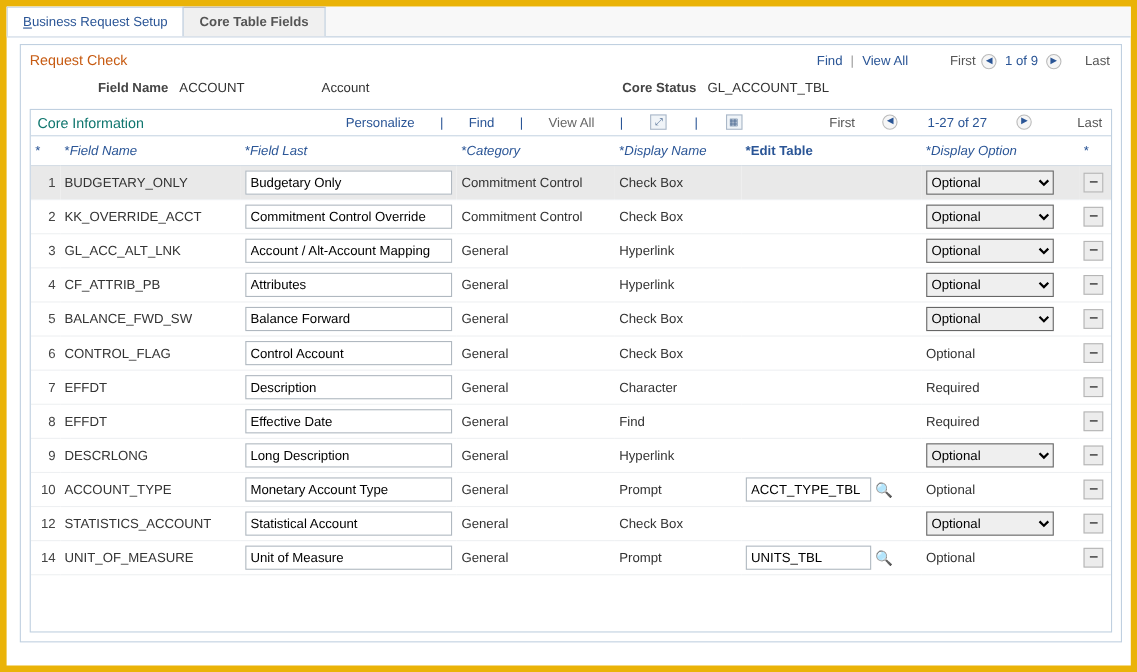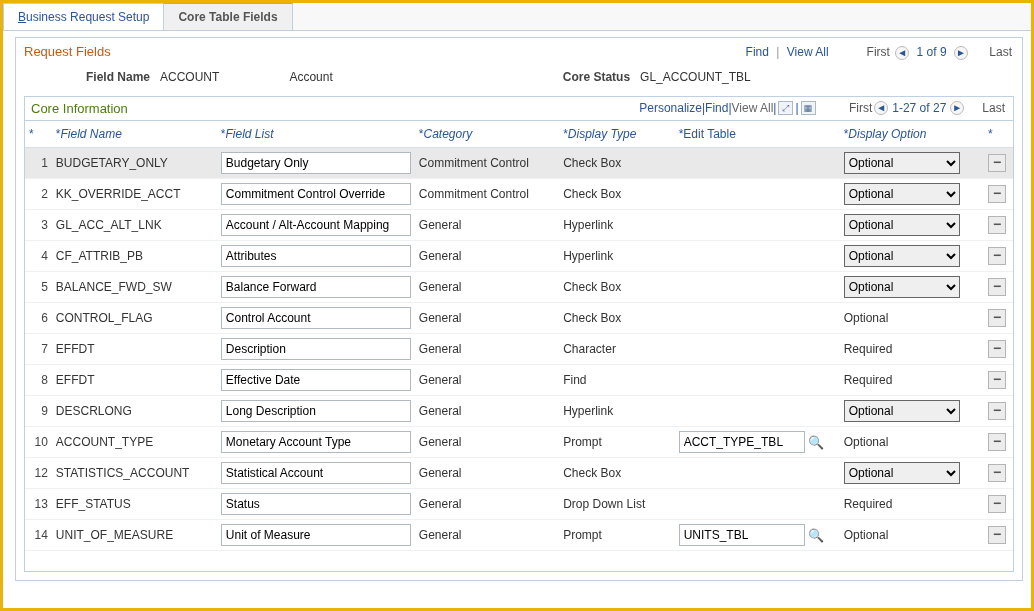--- a/index.html
+++ b/index.html
@@ -7,21 +7,21 @@
     margin: 0;
     padding: 0;
     font-family: Arial, Helvetica, sans-serif;
     font-size: 12px;
     background: #ffffff;
     color: #333;
   }
   .page {
     width: 1034px;
     height: 611px;
-    border: 3px solid #eab308;
+    border: 6px solid #eab308;
     overflow: hidden;
     position: relative;
   }
   .tabs-row {
     display: flex;
     border-bottom: 1px solid #c0d0e0;
     background: #f8f8f8;
   }
   .tab {
     padding: 6px 14px 6px 14px;
@@ -81,22 +81,22 @@
     border: 1px solid #c0d0e0;
     margin: 2px 0 0 0;
   }
   .grid-head-bar {
     display: flex;
     justify-content: space-between;
     align-items: center;
     padding: 4px 6px;
     border-bottom: 1px solid #c0d0e0;
   }
-  .grid-title { color: #4d7c0f; font-size: 13px; }
-  .grid-toolbar { font-size: 12px; color: #2a5596; display:flex; align-items:center; }
+  .grid-title { color: #0f766e; font-size: 13px; }
+  .grid-toolbar { font-size: 12px; color: #2a5596; display:flex; align-items:center;gap:23px; }
   .grid-toolbar .tool-link { color: #2a5596; cursor: pointer; }
   .grid-toolbar .muted-link { color: #666; }
   .ico {
     display: inline-block;
     width: 15px; height: 14px;
     border: 1px solid #aab8c8;
     background: #f0f4f8;
     font-size: 9px;
     text-align: center;
     line-height: 12px;
@@ -148,21 +148,21 @@
     padding: 2px 4px;
   }
   .sel {
     width: 116px;
     height: 22px;
     border: 1px solid #666;
     background: #efefef;
     font-size: 12px;
   }
   .et-input {
-    width: 126px;
+    width: 114px;
     height: 22px;
     border: 1px solid #b0b8c0;
     background: #fff;
     font-size: 12px;
     padding: 2px 4px;
   }
   .look-ico {
     display: inline-block;
     font-size: 13px;
     color: #2a7bd6;
@@ -192,21 +192,21 @@
     <div class="tab">
       <u>B</u><span>usiness Request Setup</span>
     </div>
     <div class="tab active">
       <span>Core Table Fields</span>
     </div>
   </div>
 
   <div class="section-box">
     <div class="section-head">
-      <span class="section-title">Request Fields</span>
+      <span class="section-title">Request Check</span>
       <span class="nav-links">
         <a>Find</a>
         <span class="sep">|</span>
         <a>View All</a>
         &nbsp;&nbsp;&nbsp;&nbsp;
         <span class="nav-word">First</span>
         <span class="arrow-btn">◄</span>
         <span class="nav-range">1 of 9</span>
         <span class="arrow-btn">►</span>
         <span class="nav-word">Last</span>
@@ -251,24 +251,24 @@
               <col class="col-cat">
             <col class="col-dt">
               <col class="col-et">
               <col class="col-do">
               <col class="col-act">
           </colgroup>
           <thead>
             <tr>
               <th class="nohdr"></th>
               <th>Field Name</th>
-              <th>Field List</th>
+              <th>Field Last</th>
               <th>Category</th>
-              <th>Display Type</th>
-              <th style="font-style:normal;" class="nohdr">Edit Table</th>
+              <th>Display Name</th>
+              <th style="font-style:normal;font-weight:bold;" class="nohdr">Edit Table</th>
               <th>Display Option</th>
               <th class="nohdr"></th>
             </tr>
           </thead>
           <tbody id="grid-body">
               <tr class="hl">
                 <td class="col-num">1</td>
                 <td>BUDGETARY_ONLY</td>
                 <td><input class="lbl-input" value="Budgetary Only" style=""></td>
                 <td>Commitment Control</td>
@@ -371,30 +371,20 @@
                 <td class="col-num">12</td>
                 <td>STATISTICS_ACCOUNT</td>
                 <td><input class="lbl-input" value="Statistical Account" style=""></td>
                 <td>General</td>
                 <td>Check Box</td>
                 <td></td>
                 <td><select class="sel"><option>Optional</option><option>Required</option></select></td>
                 <td><span class="minus-btn">−</span></td>
               </tr>
               <tr>
-                <td class="col-num">13</td>
-                <td>EFF_STATUS</td>
-                <td><input class="lbl-input" value="Status" style=""></td>
-                <td>General</td>
-                <td>Drop Down List</td>
-                <td></td>
-                <td>Required</td>
-                <td><span class="minus-btn">−</span></td>
-              </tr>
-              <tr>
                 <td class="col-num">14</td>
                 <td>UNIT_OF_MEASURE</td>
                 <td><input class="lbl-input" value="Unit of Measure" style=""></td>
                 <td>General</td>
                 <td>Prompt</td>
                 <td><input class="et-input" value="UNITS_TBL" style=""><span class="look-ico">🔍</span></td>
                 <td>Optional</td>
                 <td><span class="minus-btn">−</span></td>
               </tr>
             </tbody>

